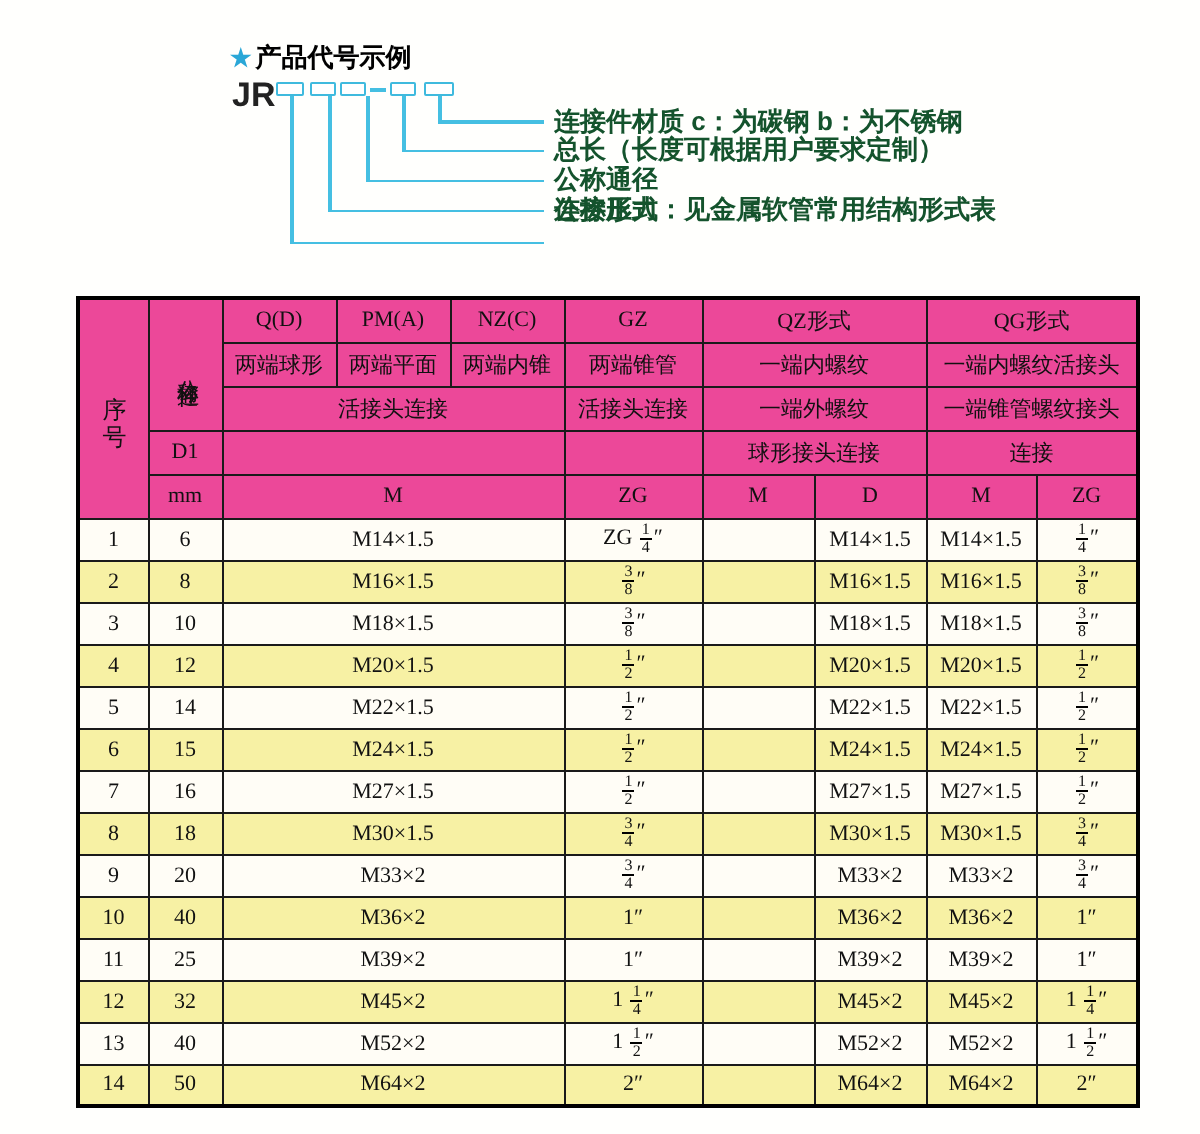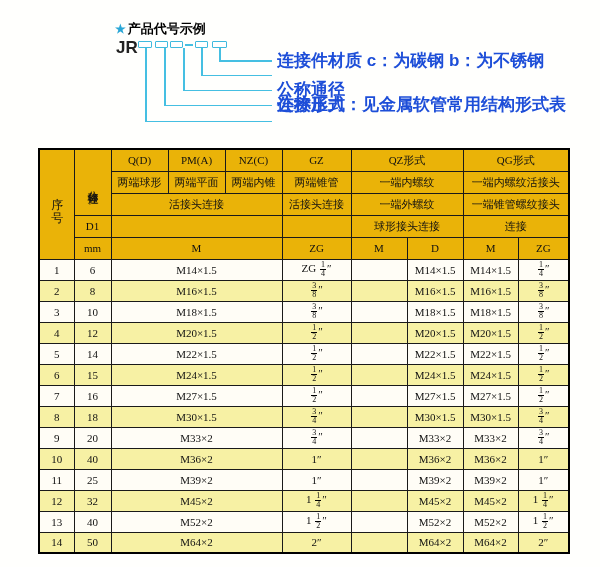--- a/index.html
+++ b/index.html
@@ -28,21 +28,21 @@
     font-size: 17px; font-weight: bold; color: #222;
   }
   .code-box {
     position: absolute; top: 41px; height: 7px;
     border: 1.5px solid #3fbade; background: #fff; border-radius: 1px;
   }
   .cline { position: absolute; background: #45bfe2; }
   .dlabel {
     position: absolute; left: 277px; height: 14px; line-height: 14px;
     font-family: "Liberation Sans", sans-serif;
-    font-size: 17px; font-weight: bold; color: #1d4ed8; white-space: nowrap;
+    font-size: 13px; font-weight: bold; color: #14532d; white-space: nowrap;
   }
 
   
   .table-title {
     position: absolute; left: 36px; top: 122px;
     font-size: 19px; font-weight: bold; font-style: italic;
     letter-spacing: 3px; color: #000;
   }
 
   
@@ -50,21 +50,21 @@
     position: absolute; left: 38px; top: 148px;
     width: 530px; border-collapse: collapse; table-layout: fixed;
     border: 2px solid #000;
     font-size: 11px;
   }
   table.ref th, table.ref td {
     border: 1px solid #1a1a1a;
     text-align: center; vertical-align: middle;
     padding: 0; overflow: hidden; white-space: nowrap;
   }
-  table.ref thead th { background: #eab308; font-weight: normal; height: 22px; font-size: 11px; }
+  table.ref thead th { background: #ec4899; font-weight: normal; height: 22px; font-size: 11px; }
   table.ref tbody td { height: 21px; background: #fffdf6; }
   table.ref tbody tr.row-yellow td { background: #f7f1a4; }
   .v-text { writing-mode: vertical-rl; text-orientation: upright; display: inline-block; }
   .vt-seq { letter-spacing: 15px; font-size: 12px; }
   .vt-dia { letter-spacing: 1px; font-size: 11px; }
 
   
   .frac { display: inline-block; vertical-align: -4px; text-align: center; line-height: 1; margin: 0 1px; }
   .frac .fn { display: block; font-size: 8px; line-height: 8px; border-bottom: 1px solid #000; padding: 0 1px; }
   .frac .fd { display: block; font-size: 8px; line-height: 8px; padding: 0 1px; }
@@ -92,20 +92,21 @@
     <div class="cline" style="left:183px;top:48px;width:1.5px;height:43px;"></div>
     <div class="cline" style="left:201px;top:48px;width:1.5px;height:28px;"></div>
     <div class="cline" style="left:219px;top:48px;width:1.5px;height:13px;"></div>
     <div class="cline" style="left:219px;top:60px;width:53px;height:1.5px;"></div>
     <div class="cline" style="left:201px;top:74.5px;width:71px;height:1.5px;"></div>
     <div class="cline" style="left:183px;top:89.5px;width:89px;height:1.5px;"></div>
     <div class="cline" style="left:164px;top:104.5px;width:108px;height:1.5px;"></div>
     <div class="cline" style="left:145px;top:120.5px;width:127px;height:1.5px;"></div>
 
     <div class="dlabel" style="top:54px;">连接件材质  c：为碳钢  b：为不锈钢</div>
+    <div class="dlabel" style="top:68px;">总长（长度可根据用户要求定制）</div>
     <div class="dlabel" style="top:83px;">公称通径</div>
     <div class="dlabel" style="top:98px;">公称压力</div>
     <div class="dlabel" style="top:98px;">连接形式：见金属软管常用结构形式表</div>
   </div>
 
 
   <table class="ref">
     <colgroup>
       <col style="width:35px">
         <col style="width:37px">

